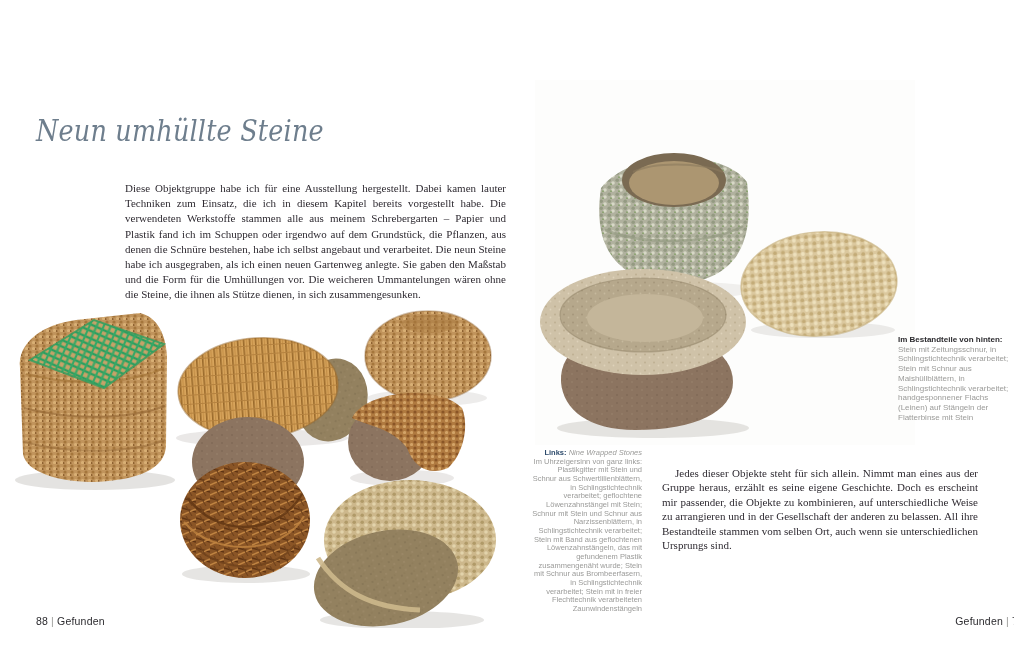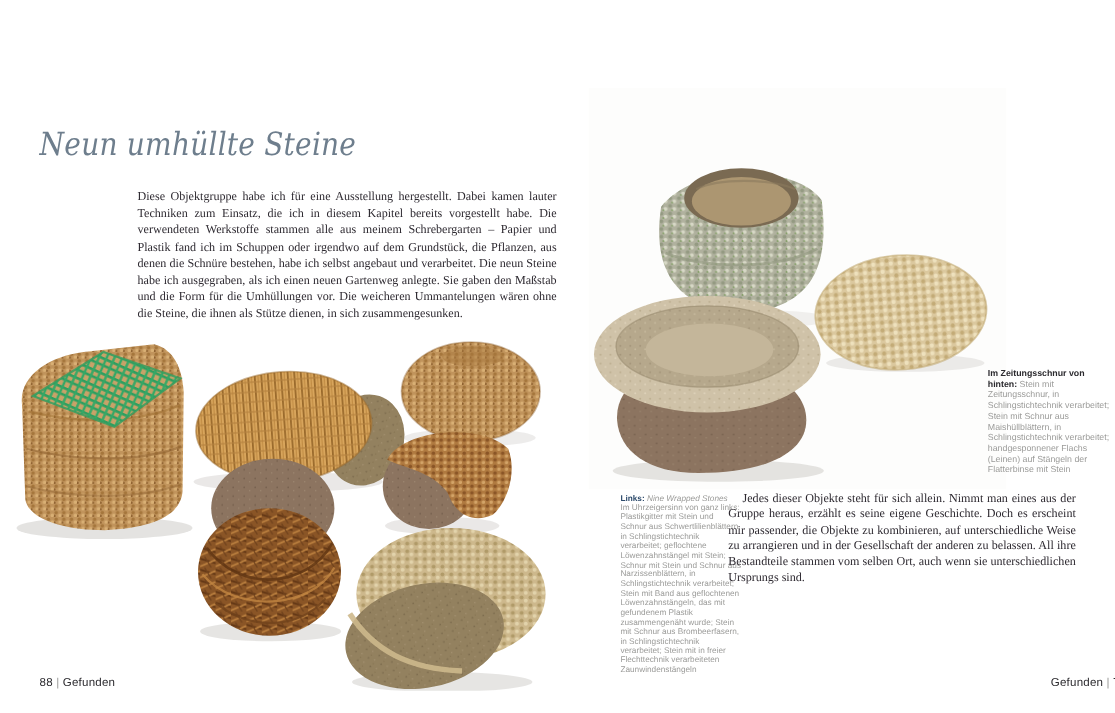--- a/index.html
+++ b/index.html
@@ -6,39 +6,39 @@
   .spread {
     position:relative; width:1014px; height:648px; background:#ffffff;
     overflow:hidden; font-family:"Liberation Serif", serif;padding-left:46px;
   }
   .chapter-title {
     position:absolute; left:36px; top:114px; margin:0;
     font-family:"DejaVu Serif", serif; font-style:italic; font-weight:400;
     font-size:29px; color:#6e7e8d; letter-spacing:0.2px;
     transform:scaleX(0.88); transform-origin:left top; white-space:nowrap;
   }
-  .body-text { color:#2e2a31; text-align:justify; }
+  .body-text { color:#2e2a31; text-align:justify;margin-top:20px; }
   .body-left {
     position:absolute; left:125px; top:161px; width:381px;
     font-size:11px; line-height:15.2px;
   }
   .body-right {
     position:absolute; left:662px; top:446px; width:316px;
     font-size:11px; line-height:14.4px;
   }
   .body-right p { margin:0; }
   .body-right p.indent { text-indent:13px; }
 
   figure { margin:0; padding:0; }
   .photo-left  { position:absolute; left:0px;   top:296px; width:505px; height:332px; }
   .photo-right { position:absolute; left:535px; top:80px;  width:380px; height:365px; }
 
   .caption { font-family:"Liberation Sans", sans-serif; color:#9b9b99; position:absolute; }
   .side-caption { left:898px; top:335px; width:112px; font-size:8px;  line-height:9.7px; }
-  .mid-caption  { left:564px; top:449px; width:110px; font-size:7.5px; line-height:8.65px; }
+  .mid-caption  { left:532px; top:449px; width:110px; font-size:7.5px; line-height:8.65px;text-align:right; }
   .cap-lead-dark { font-weight:bold; color:#2b2a2e; }
   .cap-lead-navy { font-weight:bold; color:#2c4a6b; }
   .cap-work { font-style:italic; color:#9b9b99; }
 
   .folio {
     position:absolute; top:615px; font-family:"Liberation Sans", sans-serif;
     font-size:10.5px; color:#2b2a2e; letter-spacing:0.2px;
   }
   .folio .num { font-weight:normal; }
   .folio .sep { color:#9a9a98; padding:0 3px; font-weight:normal; }
@@ -210,21 +210,21 @@
           <path d="M26,302 C24,268 60,250 106,250 C162,250 198,272 198,302 C198,332 160,350 100,350 C54,350 28,330 26,302 Z" fill="url(#stoneBrownP)"></path>
           <ellipse cx="108" cy="242" rx="103" ry="53" fill="url(#feltBeige)"></ellipse>
           <ellipse cx="108" cy="235" rx="83" ry="37" fill="url(#feltInner)"></ellipse>
           <ellipse cx="110" cy="238" rx="58" ry="24" fill="#c4b69a"></ellipse>
           <ellipse cx="108" cy="235" rx="83" ry="37" fill="none" stroke="#8f8166" stroke-width="1.2" opacity="0.5"></ellipse>
         </g>
       </svg>
     </figure>
 
     <aside class="caption side-caption">
-      <span class="cap-lead-dark">Im Zeitungsschnur von hinten:</span>
+      <span class="cap-lead-dark">Im Bestandteile von hinten:</span>
       <span class="cap-body">Stein mit Zeitungsschnur, in Schlingstichtechnik verarbeitet; Stein mit Schnur aus Maishüllblättern, in Schlingstichtechnik verarbeitet; handgesponnener Flachs (Leinen) auf Stängeln der Flatterbinse mit Stein</span>
     </aside>
 
     <aside class="caption mid-caption">
       <div>
         <span class="cap-lead-navy">Links:</span>
         <span class="cap-work">Nine Wrapped Stones</span>
       </div>
       <div class="cap-body">Im Uhrzeigersinn von ganz links: Plastikgitter mit Stein und Schnur aus Schwertlilienblättern, in Schlingstichtechnik verarbeitet; geflochtene Löwenzahnstängel mit Stein; Schnur mit Stein und Schnur aus Narzissenblättern, in Schlingstichtechnik verarbeitet; Stein mit Band aus geflochtenen Löwenzahnstängeln, das mit gefundenem Plastik zusammengenäht wurde; Stein mit Schnur aus Brombeerfasern, in Schlingstichtechnik verarbeitet; Stein mit in freier Flechttechnik verarbeiteten Zaunwindenstängeln</div>
     </aside>

